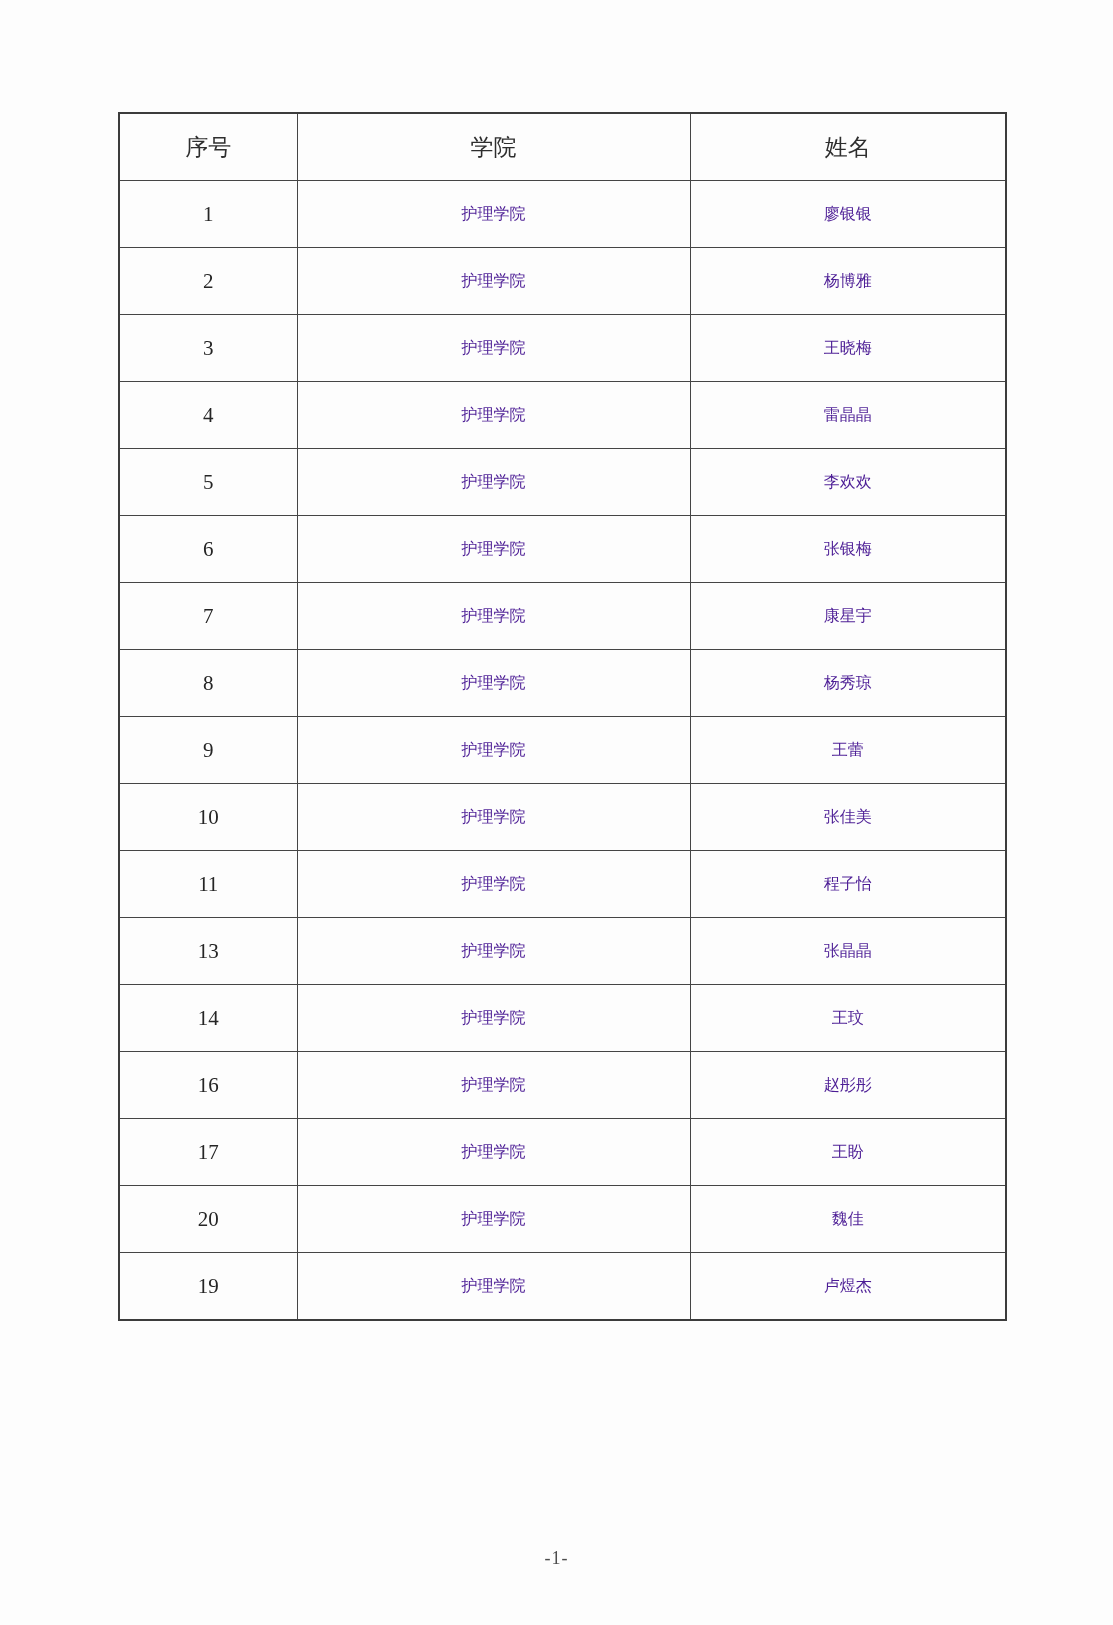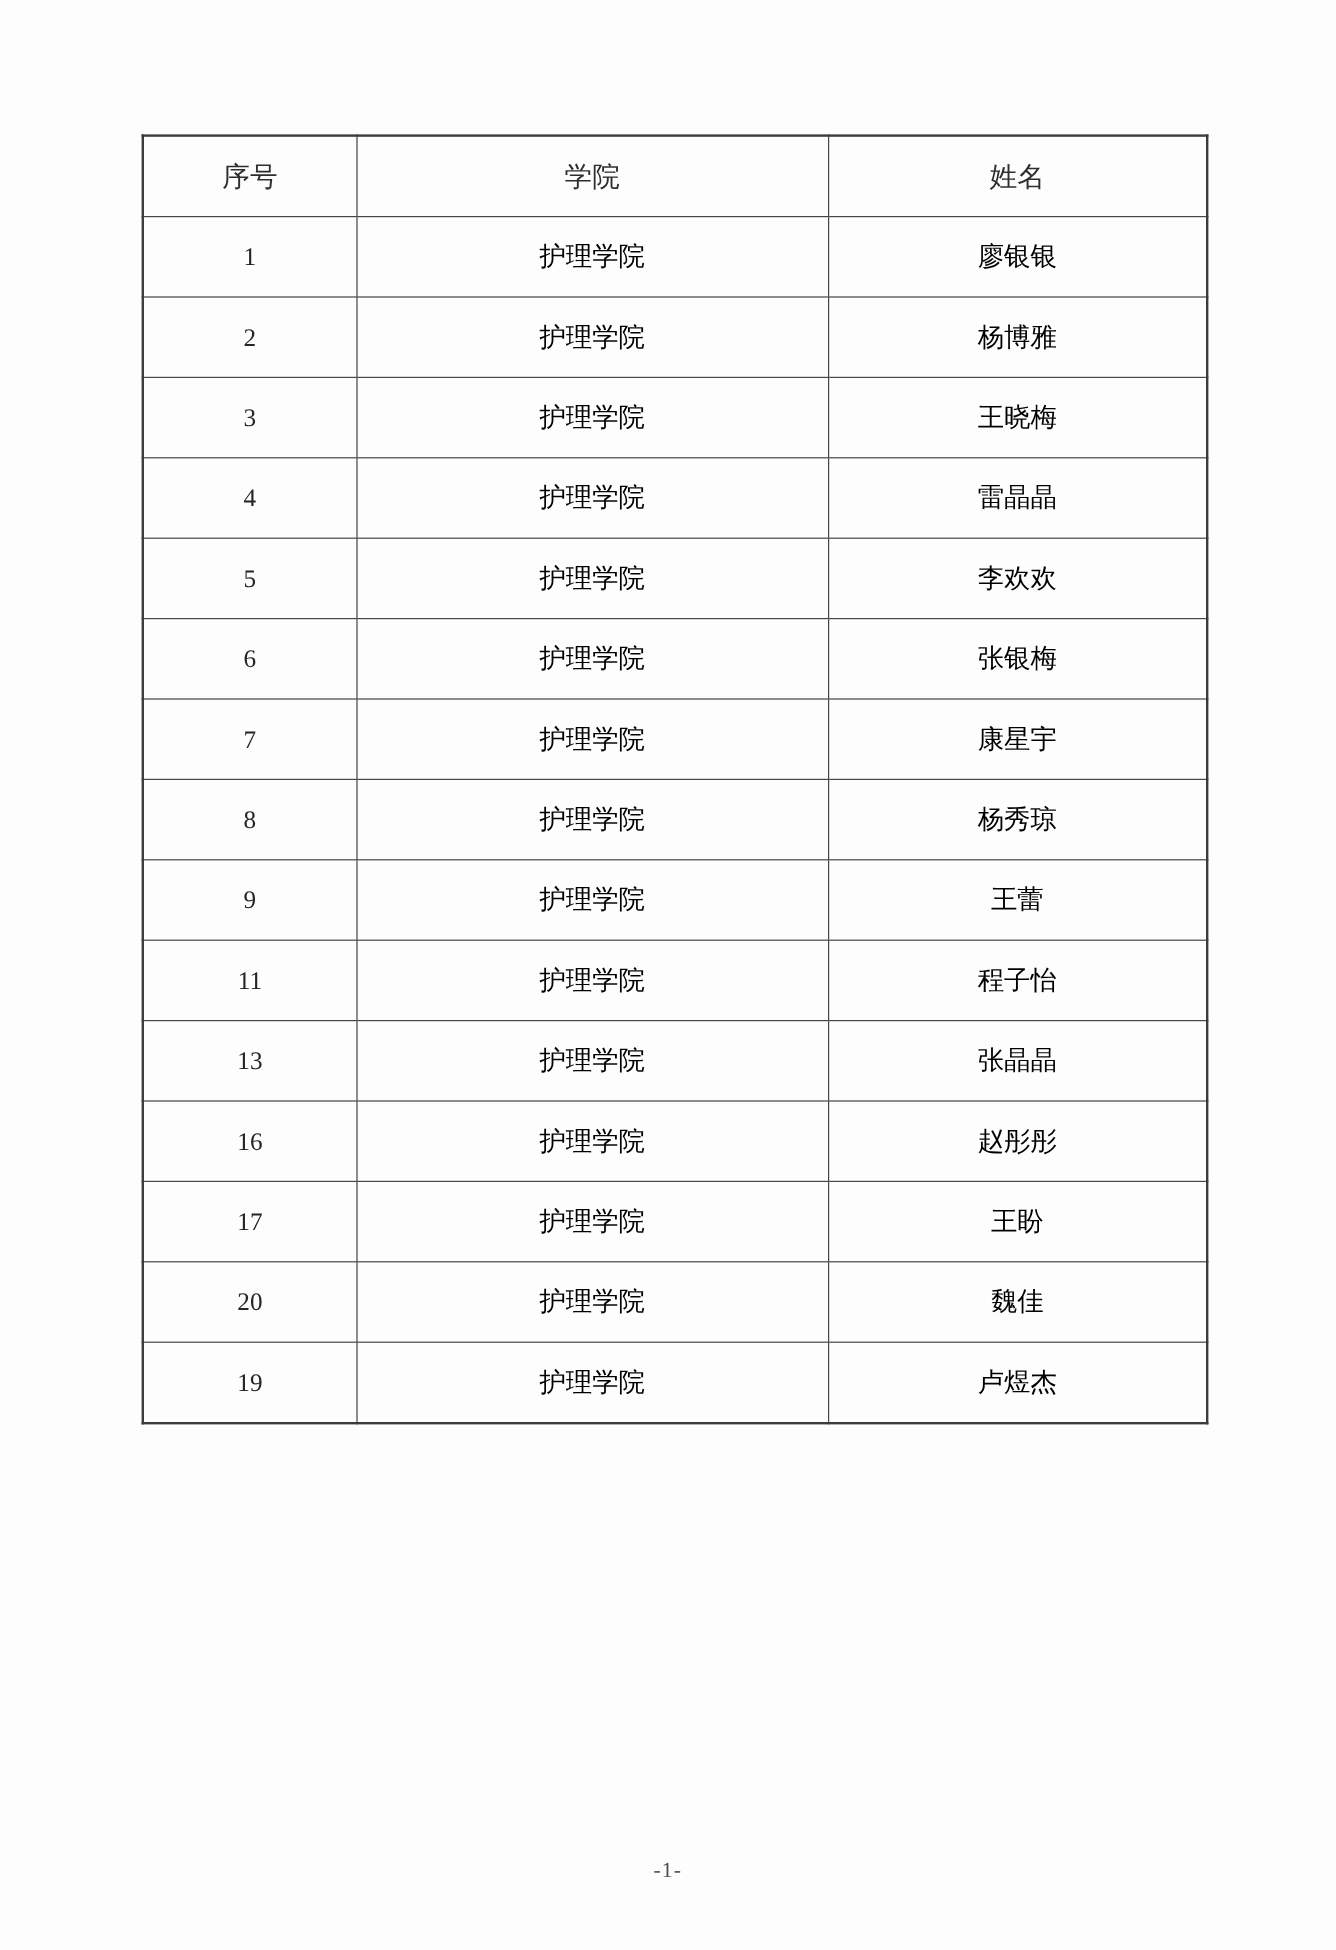--- a/index.html
+++ b/index.html
@@ -45,23 +45,23 @@
     font-family: "Liberation Sans", sans-serif;
     color: #2e2e2e;
   }
   td.cell-no {
     font-size: 21px;
     font-family: "Liberation Serif", "DejaVu Serif", serif;
     color: #252525;
   }
   td.cell-college,
   td.cell-name {
-    font-size: 22px;
+    font-size: 16px;
     font-family: Liberation Serif, serif;
-    color: #000000;
+    color: #4c1d95;
   }
   .page-number {
     position: absolute;
     left: 0;
     top: 1548px;
     width: 1113px;
     text-align: center;
     font-size: 18px;
     letter-spacing: 1px;
     color: #4d4d4d;
@@ -126,28 +126,38 @@
           <td class="cell-no">8</td>
           <td class="cell-college">护理学院</td>
           <td class="cell-name">杨秀琼</td>
         </tr>
         <tr>
           <td class="cell-no">9</td>
           <td class="cell-college">护理学院</td>
           <td class="cell-name">王蕾</td>
         </tr>
         <tr>
+          <td class="cell-no">10</td>
+          <td class="cell-college">护理学院</td>
+          <td class="cell-name">张佳美</td>
+        </tr>
+        <tr>
           <td class="cell-no">11</td>
           <td class="cell-college">护理学院</td>
           <td class="cell-name">程子怡</td>
         </tr>
         <tr>
           <td class="cell-no">13</td>
           <td class="cell-college">护理学院</td>
           <td class="cell-name">张晶晶</td>
+        </tr>
+        <tr>
+          <td class="cell-no">14</td>
+          <td class="cell-college">护理学院</td>
+          <td class="cell-name">王玟</td>
         </tr>
         <tr>
           <td class="cell-no">16</td>
           <td class="cell-college">护理学院</td>
           <td class="cell-name">赵彤彤</td>
         </tr>
         <tr>
           <td class="cell-no">17</td>
           <td class="cell-college">护理学院</td>
           <td class="cell-name">王盼</td>

